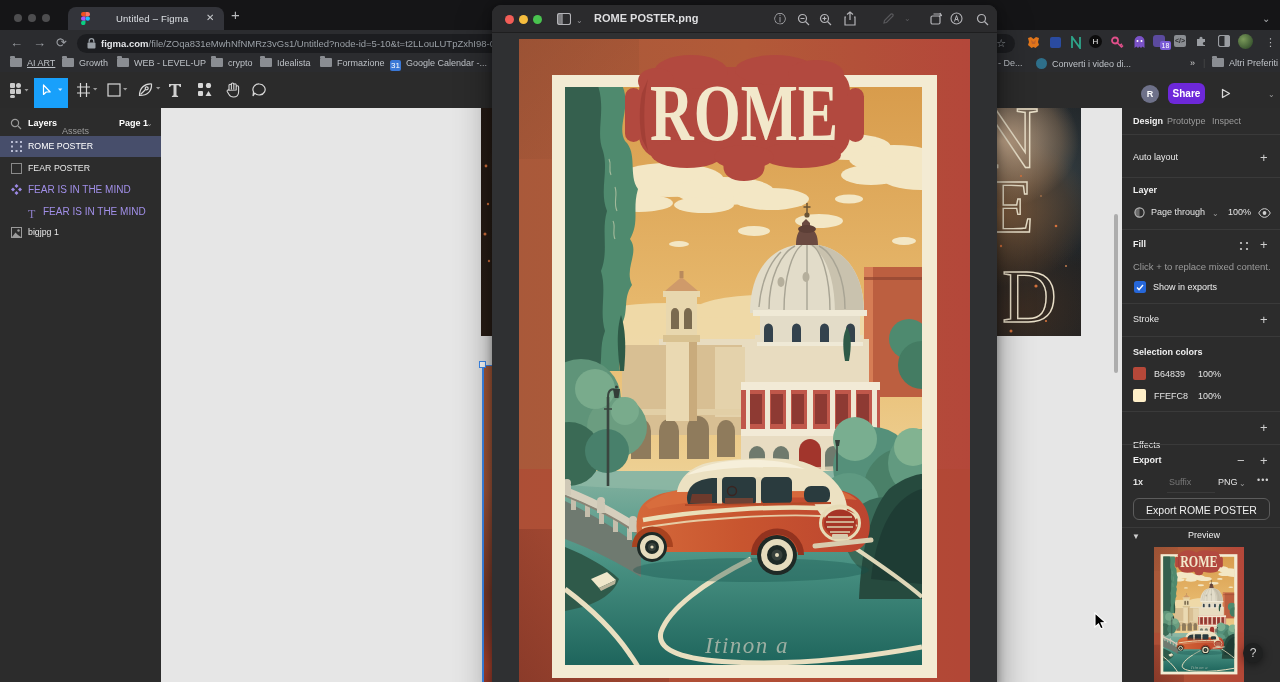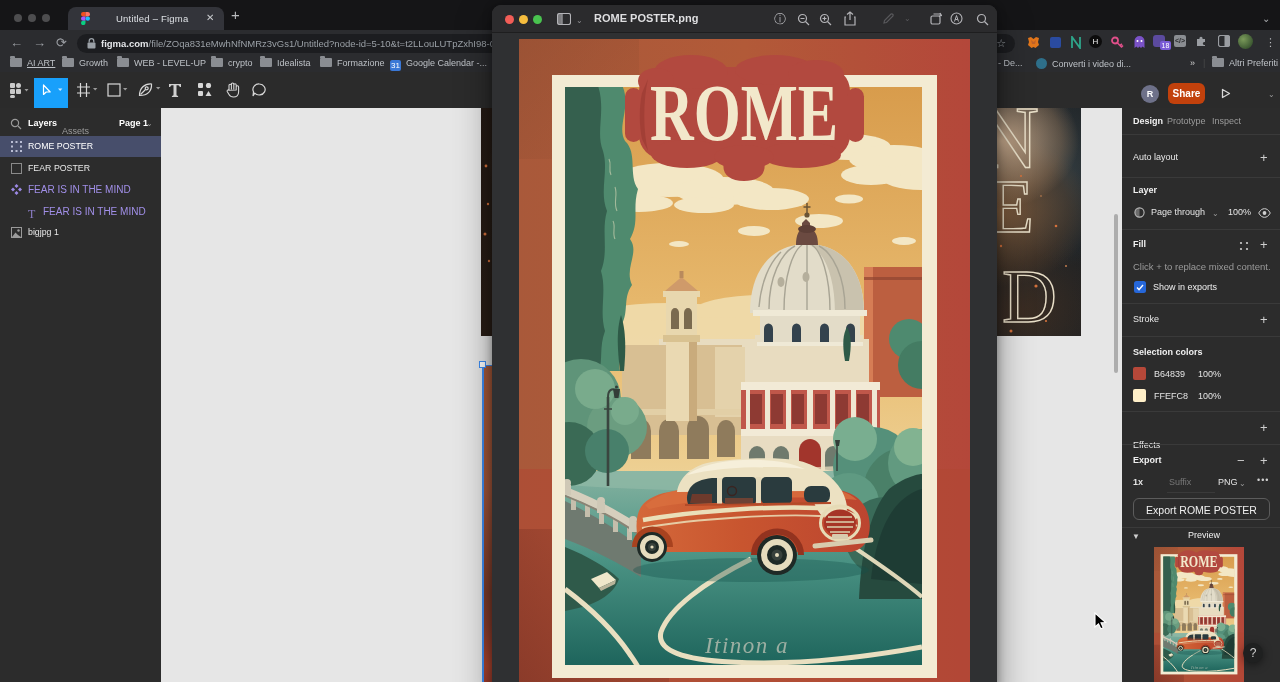--- a/index.html
+++ b/index.html
@@ -209,21 +209,21 @@
       </g>
     </svg>
     <svg class="ticon" style="left:226px;top:10px" width="15" height="16" viewBox="0 0 15 16">
       <path d="M3 8 V3.5 a1.2 1.2 0 0 1 2.4 0 V7 M5.4 7 V2.2 a1.2 1.2 0 0 1 2.4 0 V7 M7.8 7 V3 a1.2 1.2 0 0 1 2.4 0 V8 M10.2 8 V5 a1.2 1.2 0 0 1 2.4 0 V10 C12.6 13.5 10.5 15 7.5 15 C5 15 3.8 14 3 12.5 L1.2 9.5 a1.1 1.1 0 0 1 1.8 -1.2Z" fill="none" stroke="#d7d7d7" stroke-width="1.1" stroke-linecap="round" stroke-linejoin="round"></path>
     </svg>
     <svg class="ticon" style="left:252px;top:11px" width="15" height="14" viewBox="0 0 15 14">
       <path d="M7.5 1 a6 5.5 0 1 1 -4.8 9.2 L1 13 l.5 -4.2 A6 5.5 0 0 1 7.5 1Z" fill="none" stroke="#d7d7d7" stroke-width="1.2"></path>
     </svg>
 
     <div style="position:absolute;left:1141px;top:13px;width:18px;height:18px;border-radius:50%;background:#6e7189;color:#fff;font-size:9px;text-align:center;line-height:18px;font-weight:bold;">R</div>
-    <div style="position:absolute;left:1168px;top:11px;width:37px;height:21px;background:#c2410c;border-radius:6px;color:#fff;font-size:10px;font-weight:bold;text-align:center;line-height:21px;">Share</div>
+    <div style="position:absolute;left:1168px;top:11px;width:37px;height:21px;background:#6d28d9;border-radius:6px;color:#fff;font-size:10px;font-weight:bold;text-align:center;line-height:21px;">Share</div>
     <svg style="position:absolute;left:1221px;top:16px" width="10" height="11" viewBox="0 0 10 11">
       <path d="M1.5 1.5 L8.5 5.5 L1.5 9.5 Z" fill="none" stroke="#d7d7d7" stroke-width="1.3" stroke-linejoin="round"></path>
     </svg>
     <div style="position:absolute;left:1247px;top:16px;color:#e8e8e8;font-size:13px;font-weight:normal;margin-left:34px;">13%</div>
     <div style="position:absolute;left:1268px;top:18px;color:#9a9a9a;font-size:8px;">⌄</div>
   </div>
 
   <div class="abs" id="lpanel">
     <div id="lphead">
       <svg style="position:absolute;left:10px;top:10px" width="12" height="12" viewBox="0 0 12 12">

